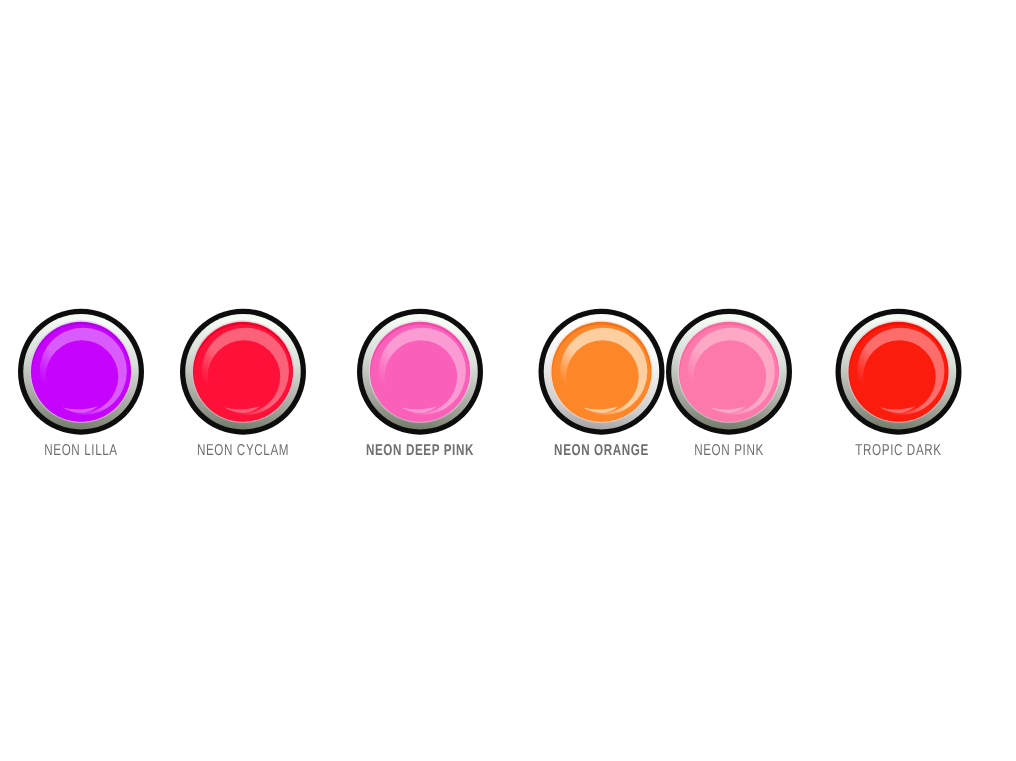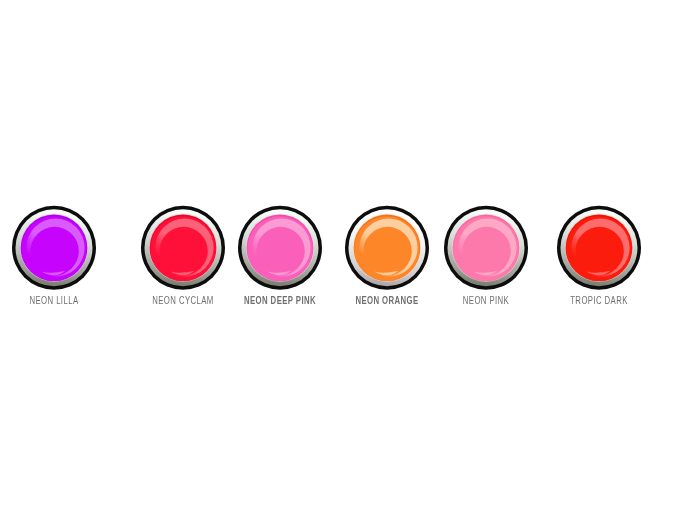--- a/index.html
+++ b/index.html
@@ -91,21 +91,21 @@
     <circle cx="43" cy="43.75" r="33.3" fill="#b100e6"></circle>
     <g clip-path="url(#innerg0)">
       <circle cx="43" cy="45.05" r="32.8" fill="#c603fc"></circle>
       <rect x="0" y="0" width="86" height="86" fill="#da5bfb" mask="url(#glmg0)"></rect>
       <path d="M 30.4 67.55 Q 40 70.55 54.4 66.75 Q 44 75.55 30.4 67.55 Z" fill="#da5bfb" opacity="0.95"></path>
     </g>
   </svg>
         </div>
         <div class="swatch-label">NEON LILLA</div>
       </div>
-      <div class="swatch" style="left: 140px;">
+      <div class="swatch" style="left: 119px;">
         <div class="dot-wrap">
   <svg class="dot-svg" width="86" height="86" viewBox="0 0 86 86" xmlns="http://www.w3.org/2000/svg">
     <defs>
       <linearGradient id="bezg1" x1="0.12" y1="0" x2="0" y2="1">
         <stop offset="0" stop-color="#f6fcf6"></stop>
         <stop offset="0.34" stop-color="#d8ded8"></stop>
         <stop offset="0.76" stop-color="#9c9f96"></stop>
         <stop offset="1" stop-color="#6a7360"></stop>
       </linearGradient>
       <clipPath id="innerg1">
@@ -169,21 +169,21 @@
     <circle cx="43" cy="43.75" r="33.3" fill="#ef4aa8"></circle>
     <g clip-path="url(#innerg2)">
       <circle cx="43" cy="45.05" r="32.8" fill="#fa60ba"></circle>
       <rect x="0" y="0" width="86" height="86" fill="#fb9bd4" mask="url(#glmg2)"></rect>
       <path d="M 30.4 67.55 Q 40 70.55 54.4 66.75 Q 44 75.55 30.4 67.55 Z" fill="#fb9bd4" opacity="0.95"></path>
     </g>
   </svg>
         </div>
         <div class="swatch-label">NEON DEEP PINK</div>
       </div>
-      <div class="swatch" style="left: 344px; font-weight: bold;">
+      <div class="swatch" style="left: 358px; font-weight: bold;">
         <div class="dot-wrap">
   <svg class="dot-svg" width="86" height="86" viewBox="0 0 86 86" xmlns="http://www.w3.org/2000/svg">
     <defs>
       <linearGradient id="bezg3" x1="0.12" y1="0" x2="0" y2="1">
         <stop offset="0" stop-color="#ffffff"></stop>
         <stop offset="0.34" stop-color="#f4f6f5"></stop>
         <stop offset="0.76" stop-color="#cfccce"></stop>
         <stop offset="1" stop-color="#9b979a"></stop>
       </linearGradient>
       <clipPath id="innerg3">

